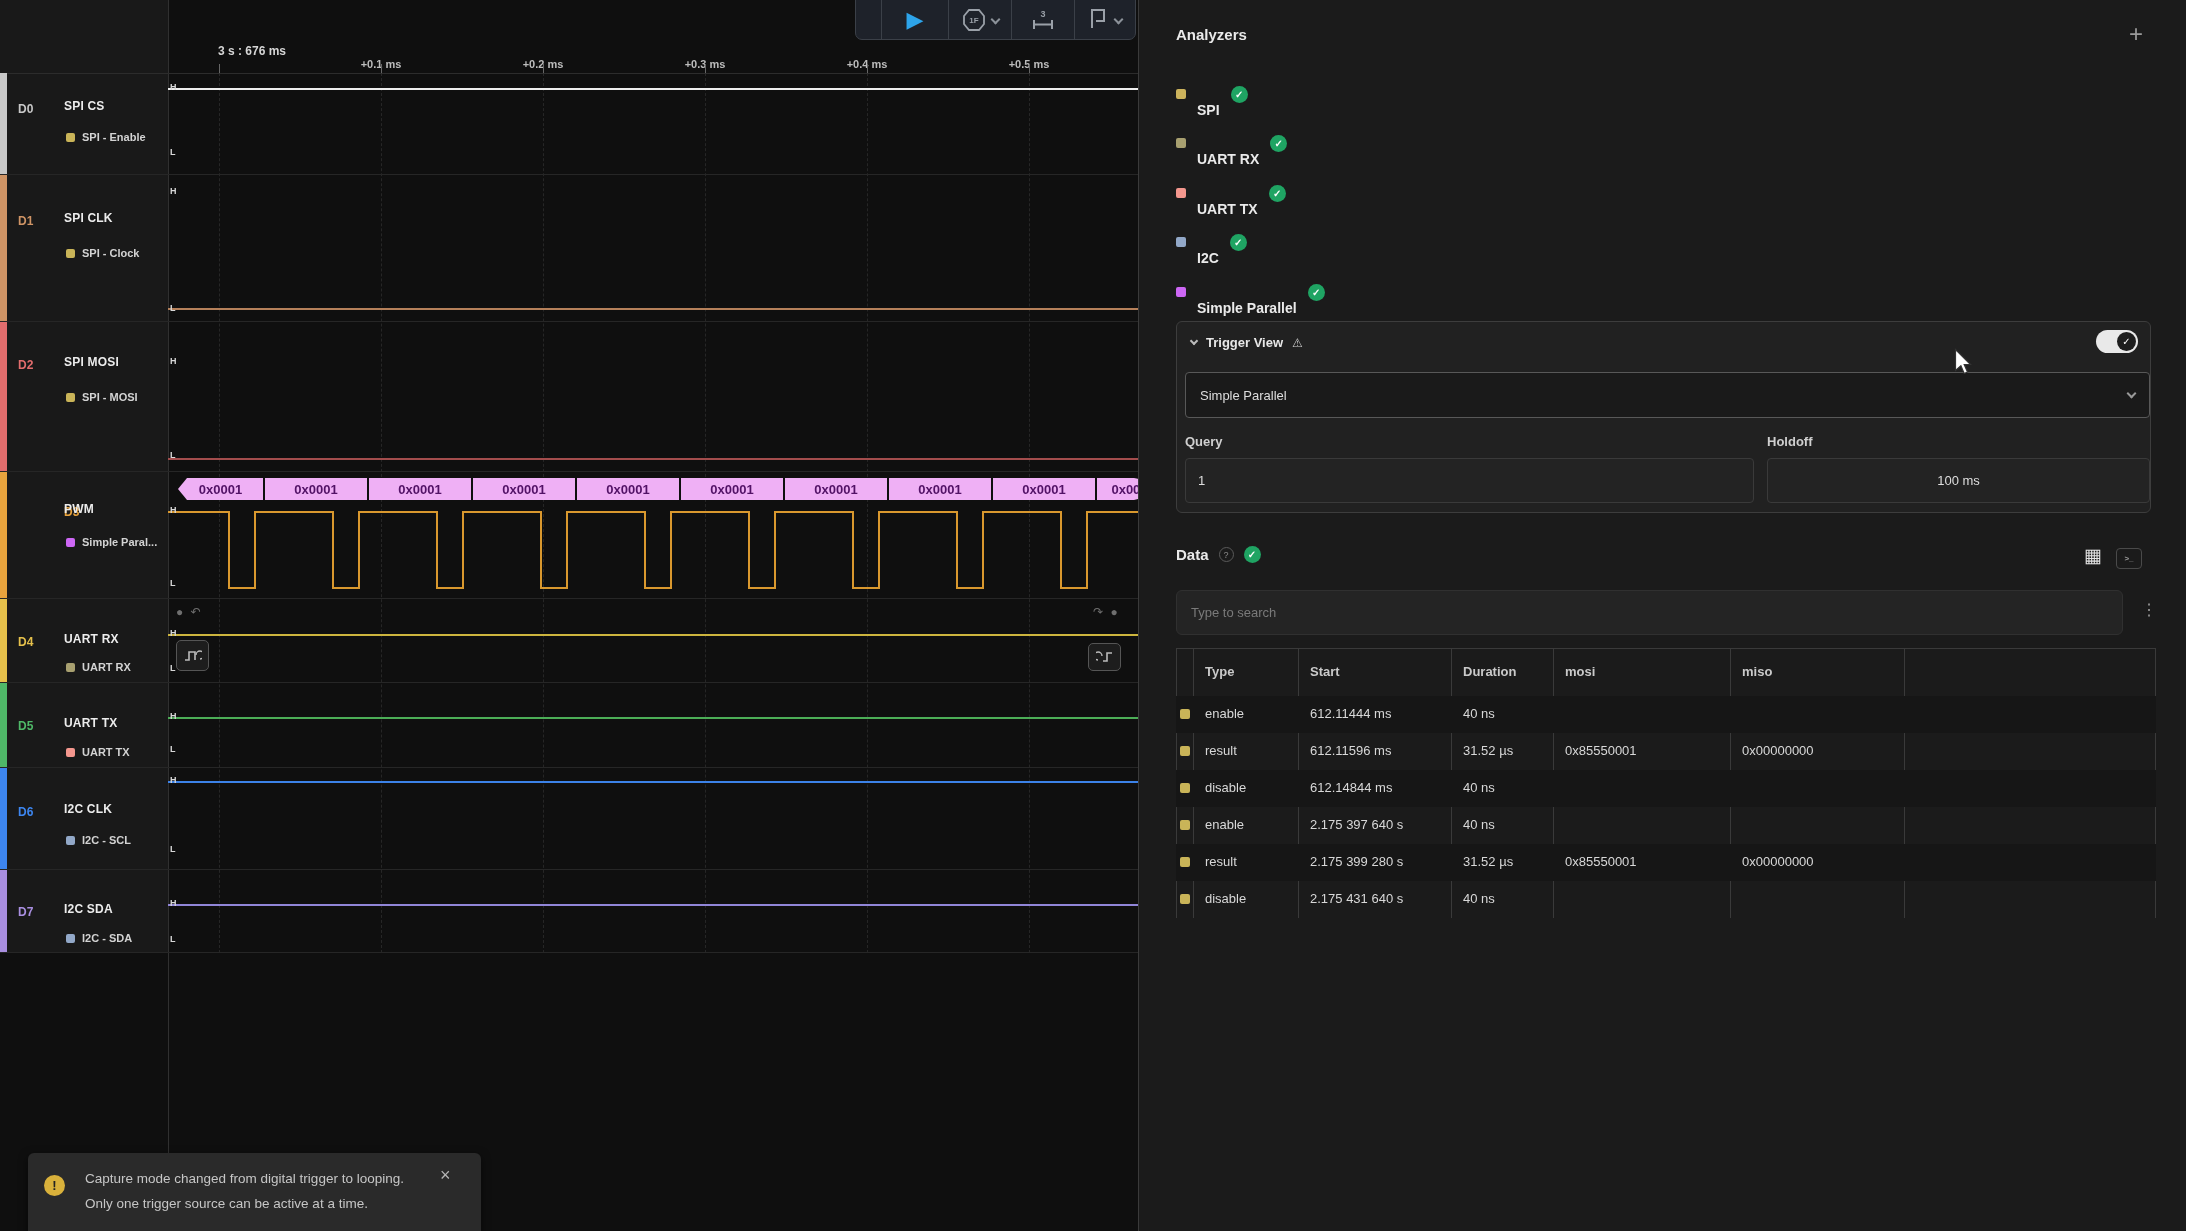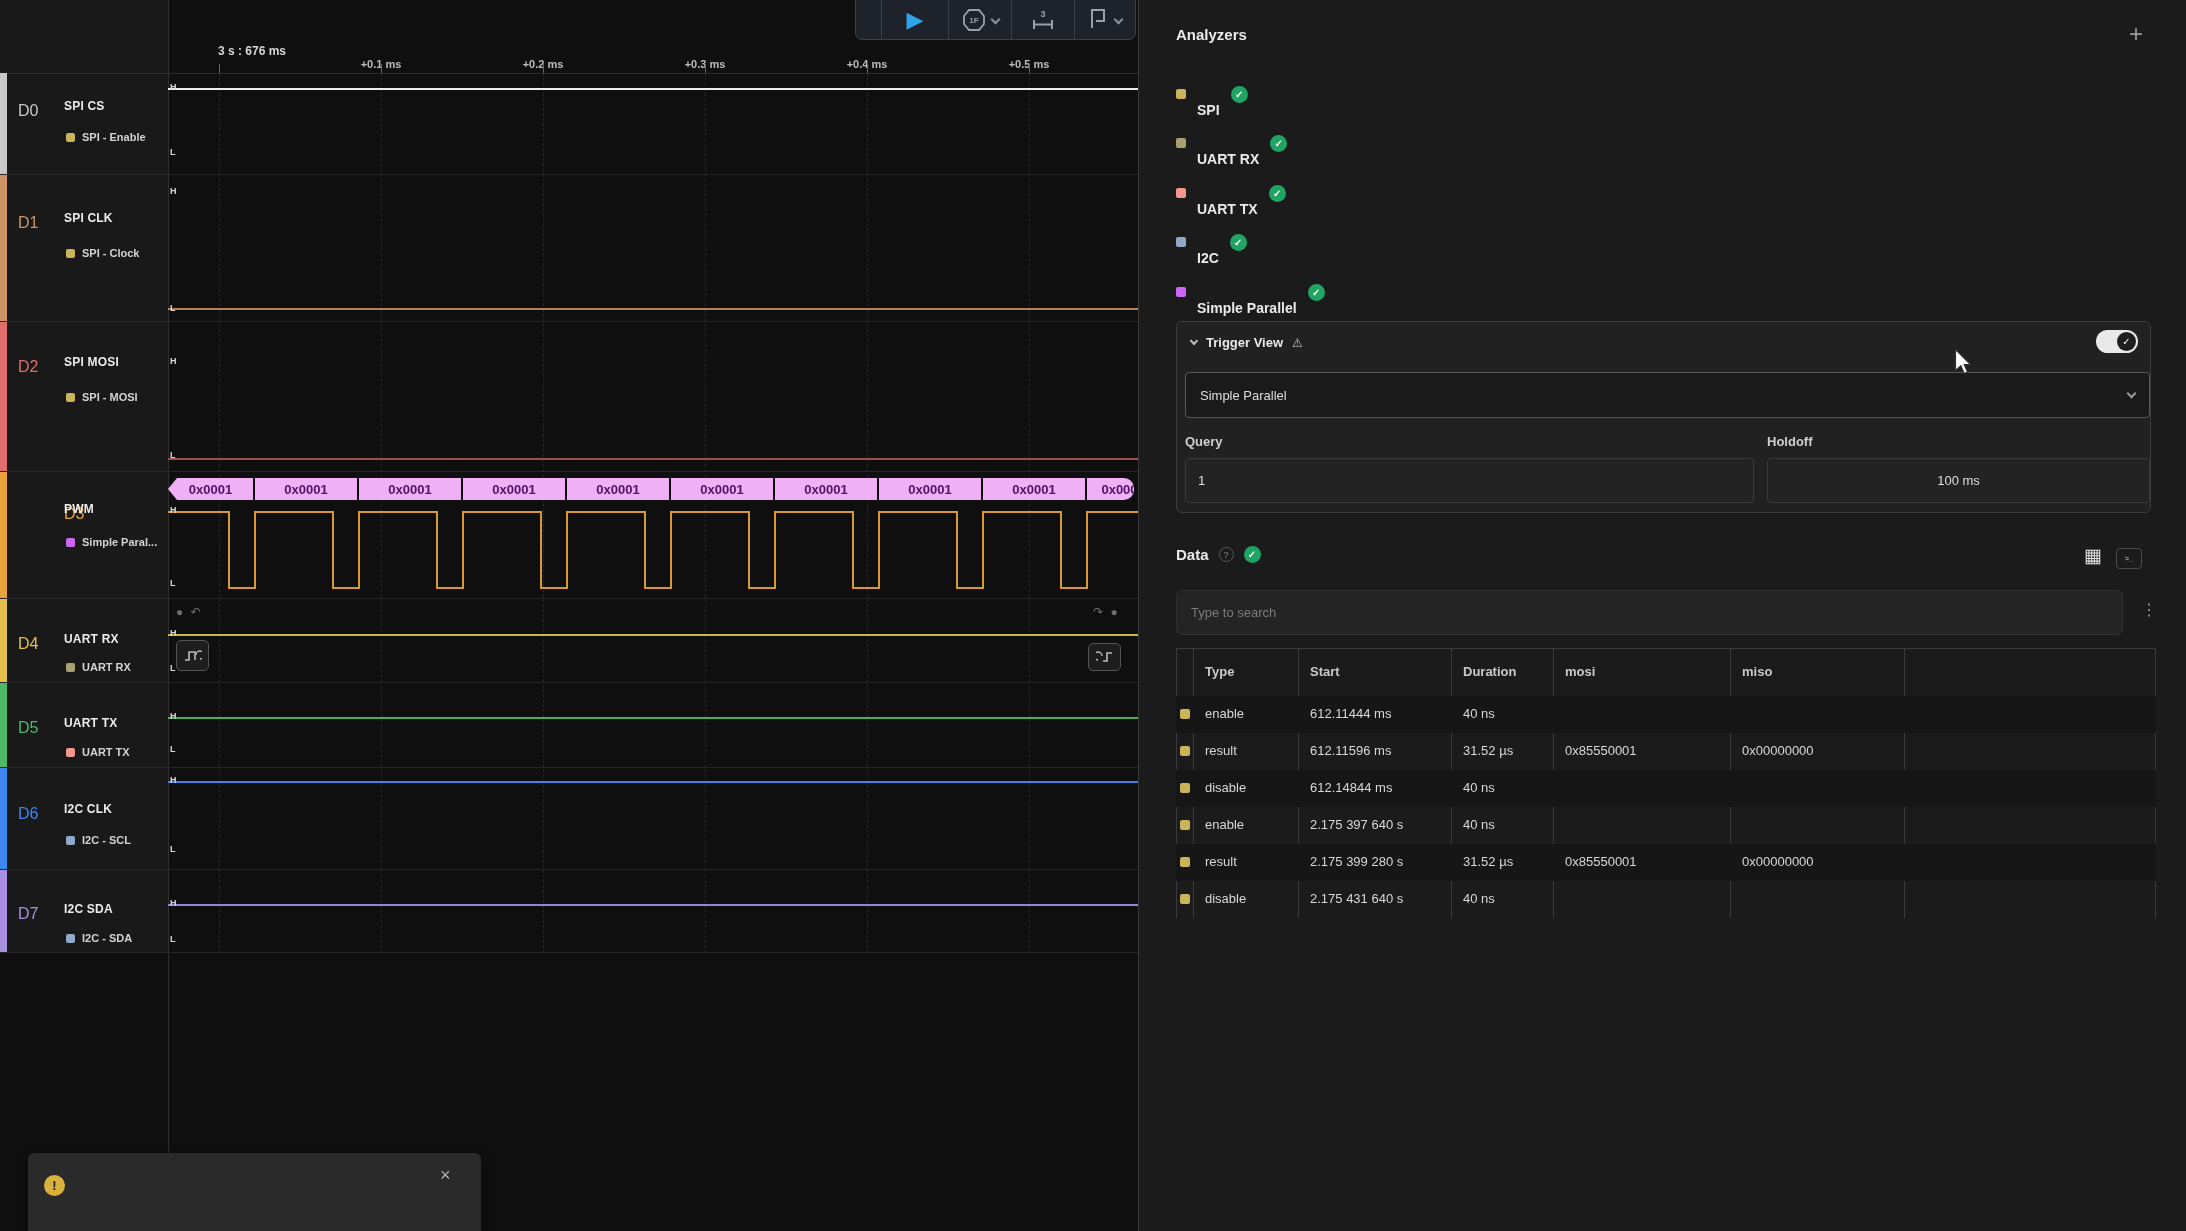--- a/index.html
+++ b/index.html
@@ -13,29 +13,29 @@
   .wave { position:absolute; left:0; top:0; width:1138px; height:1231px; background:#0f0f0f; }
   .labelcol { position:absolute; left:0; top:0; width:168px; height:953px; background:#191919; }
   .vdivider { position:absolute; left:168px; top:0; width:1px; height:1231px; background:#303030; }
   .ruler-border { position:absolute; left:0; top:73px; width:1138px; height:1px; background:#2c2c2c; }
   .ruler-anchor { position:absolute; top:44px; font-size:12px; font-weight:bold; color:#d6d6d6; white-space:nowrap; }
   .ruler-tick-label { position:absolute; top:58px; transform:translateX(-50%); font-size:11px; font-weight:bold; color:#bdbdbd; white-space:nowrap; }
   .tickmark { position:absolute; top:64px; width:1px; height:9px; background:#666; }
   .gridline { position:absolute; top:73px; height:880px; width:0; border-left:1px dashed #3a3a3a; opacity:.55; }
   .chrow { position:absolute; left:0; width:1138px; border-bottom:1px solid #262626; }
   .strip { position:absolute; left:0; top:0; width:7px; height:100%; }
-  .chid { position:absolute; left:18px; font-size:16px; font-weight:normal; }
+  .chid { position:absolute; left:18px; font-size:12px; font-weight:bold; }
   .chname { position:absolute; left:64px; font-size:12px; font-weight:bold; color:#ececec; letter-spacing:.2px; }
   .chtag { position:absolute; left:66px; display:flex; align-items:center; gap:7px; }
   .chtag i { display:inline-block; width:9px; height:9px; border-radius:2px; }
   .chtag em { font-style:normal; font-size:11px; font-weight:bold; color:#d3d3d3; }
   .wl { position:absolute; left:170px; font-size:9px; font-weight:bold; color:#d8d8d8; z-index:3; }
   .wline { position:absolute; left:168px; width:970px; height:2px; }
   .pwm-seg { position:absolute; top:6px; height:22px; display:flex; align-items:center; justify-content:center;
-             font-size:13px; font-weight:bold; color:#521266; overflow:hidden; }
+             font-size:13px; font-weight:bold; color:#521266; overflow:hidden;margin-left:10px; }
   .pwm-first { clip-path:polygon(9px 0, 100% 0, 100% 100%, 9px 100%, 0 50%); }
   .pwm-last { border-radius:0 10px 10px 0;padding-left:18px; }
   .trigdim { position:absolute; color:#6f6f6f; font-size:12px; letter-spacing:2px; }
   .trigbtn { position:absolute; width:33px; height:31px; background:#1d1d1d; border:1px solid #555; border-radius:5px;
              display:flex; align-items:center; justify-content:center; color:#bbb; }
   
   .toolbar { position:absolute; left:855px; top:-6px; width:281px; height:46px; background:#1e222a;
              border:1px solid #3b4048; border-radius:0 0 7px 7px; display:flex; }
   .tbtn { height:100%; display:flex; align-items:center; justify-content:center; gap:5px; color:#9aa0a8; }
   .tbtn + .tbtn { border-left:1px solid #3b4048; }
@@ -408,19 +408,20 @@
         <span class="td" style="left:134px">2.175 431 640 s</span>
         <span class="td" style="left:287px">40 ns</span>
         <span class="td" style="left:389px"></span>
         <span class="td" style="left:566px"></span>
       </div>
     </div>
   </aside>
 
   <div class="toast">
     <span class="toast-icon">!</span>
+    <div class="toast-msg">Capture mode changed from digital trigger to looping. Only one trigger source can be active at a time.</div>
     <span class="toast-x">×</span>
   </div>
 
   <svg class="cursor" width="18" height="27" viewBox="0 0 12 18">
     <path d="M1 1 L1 15 L4.6 11.8 L6.8 17 L9 16 L6.8 11 L11 11 Z" fill="#ffffff" stroke="#333" stroke-width="0.8"></path>
   </svg>
 </div>
 
 </body></html>

